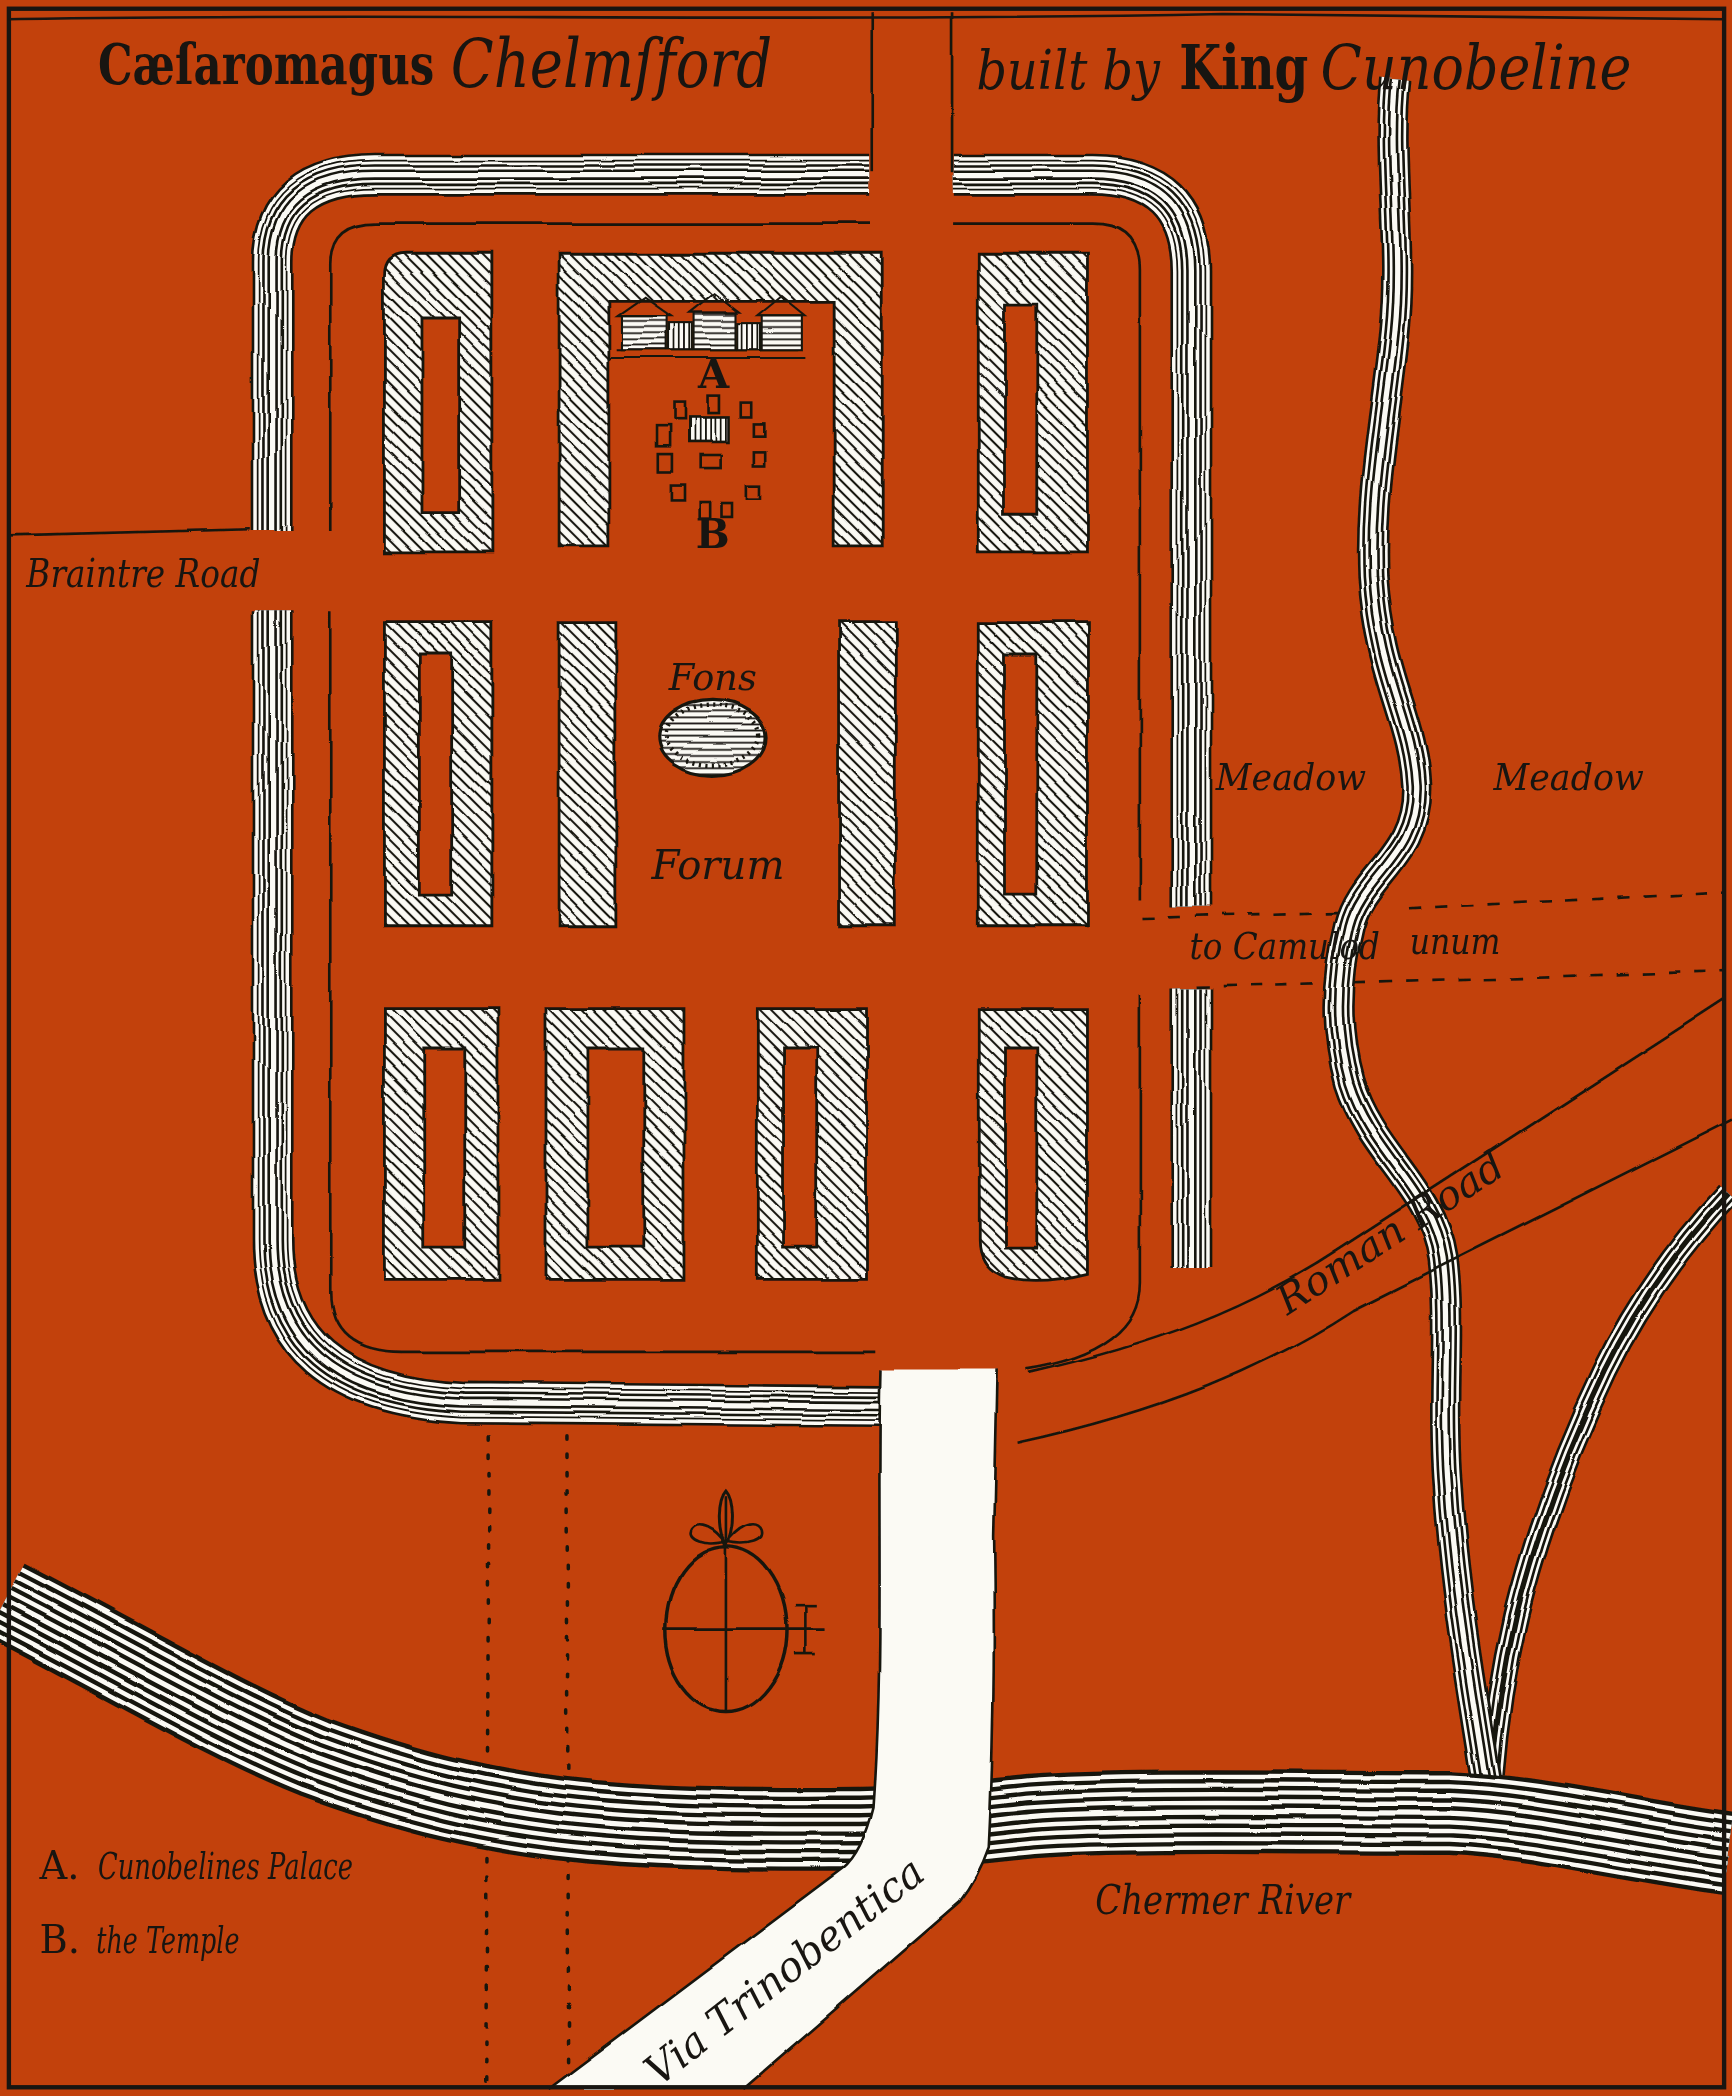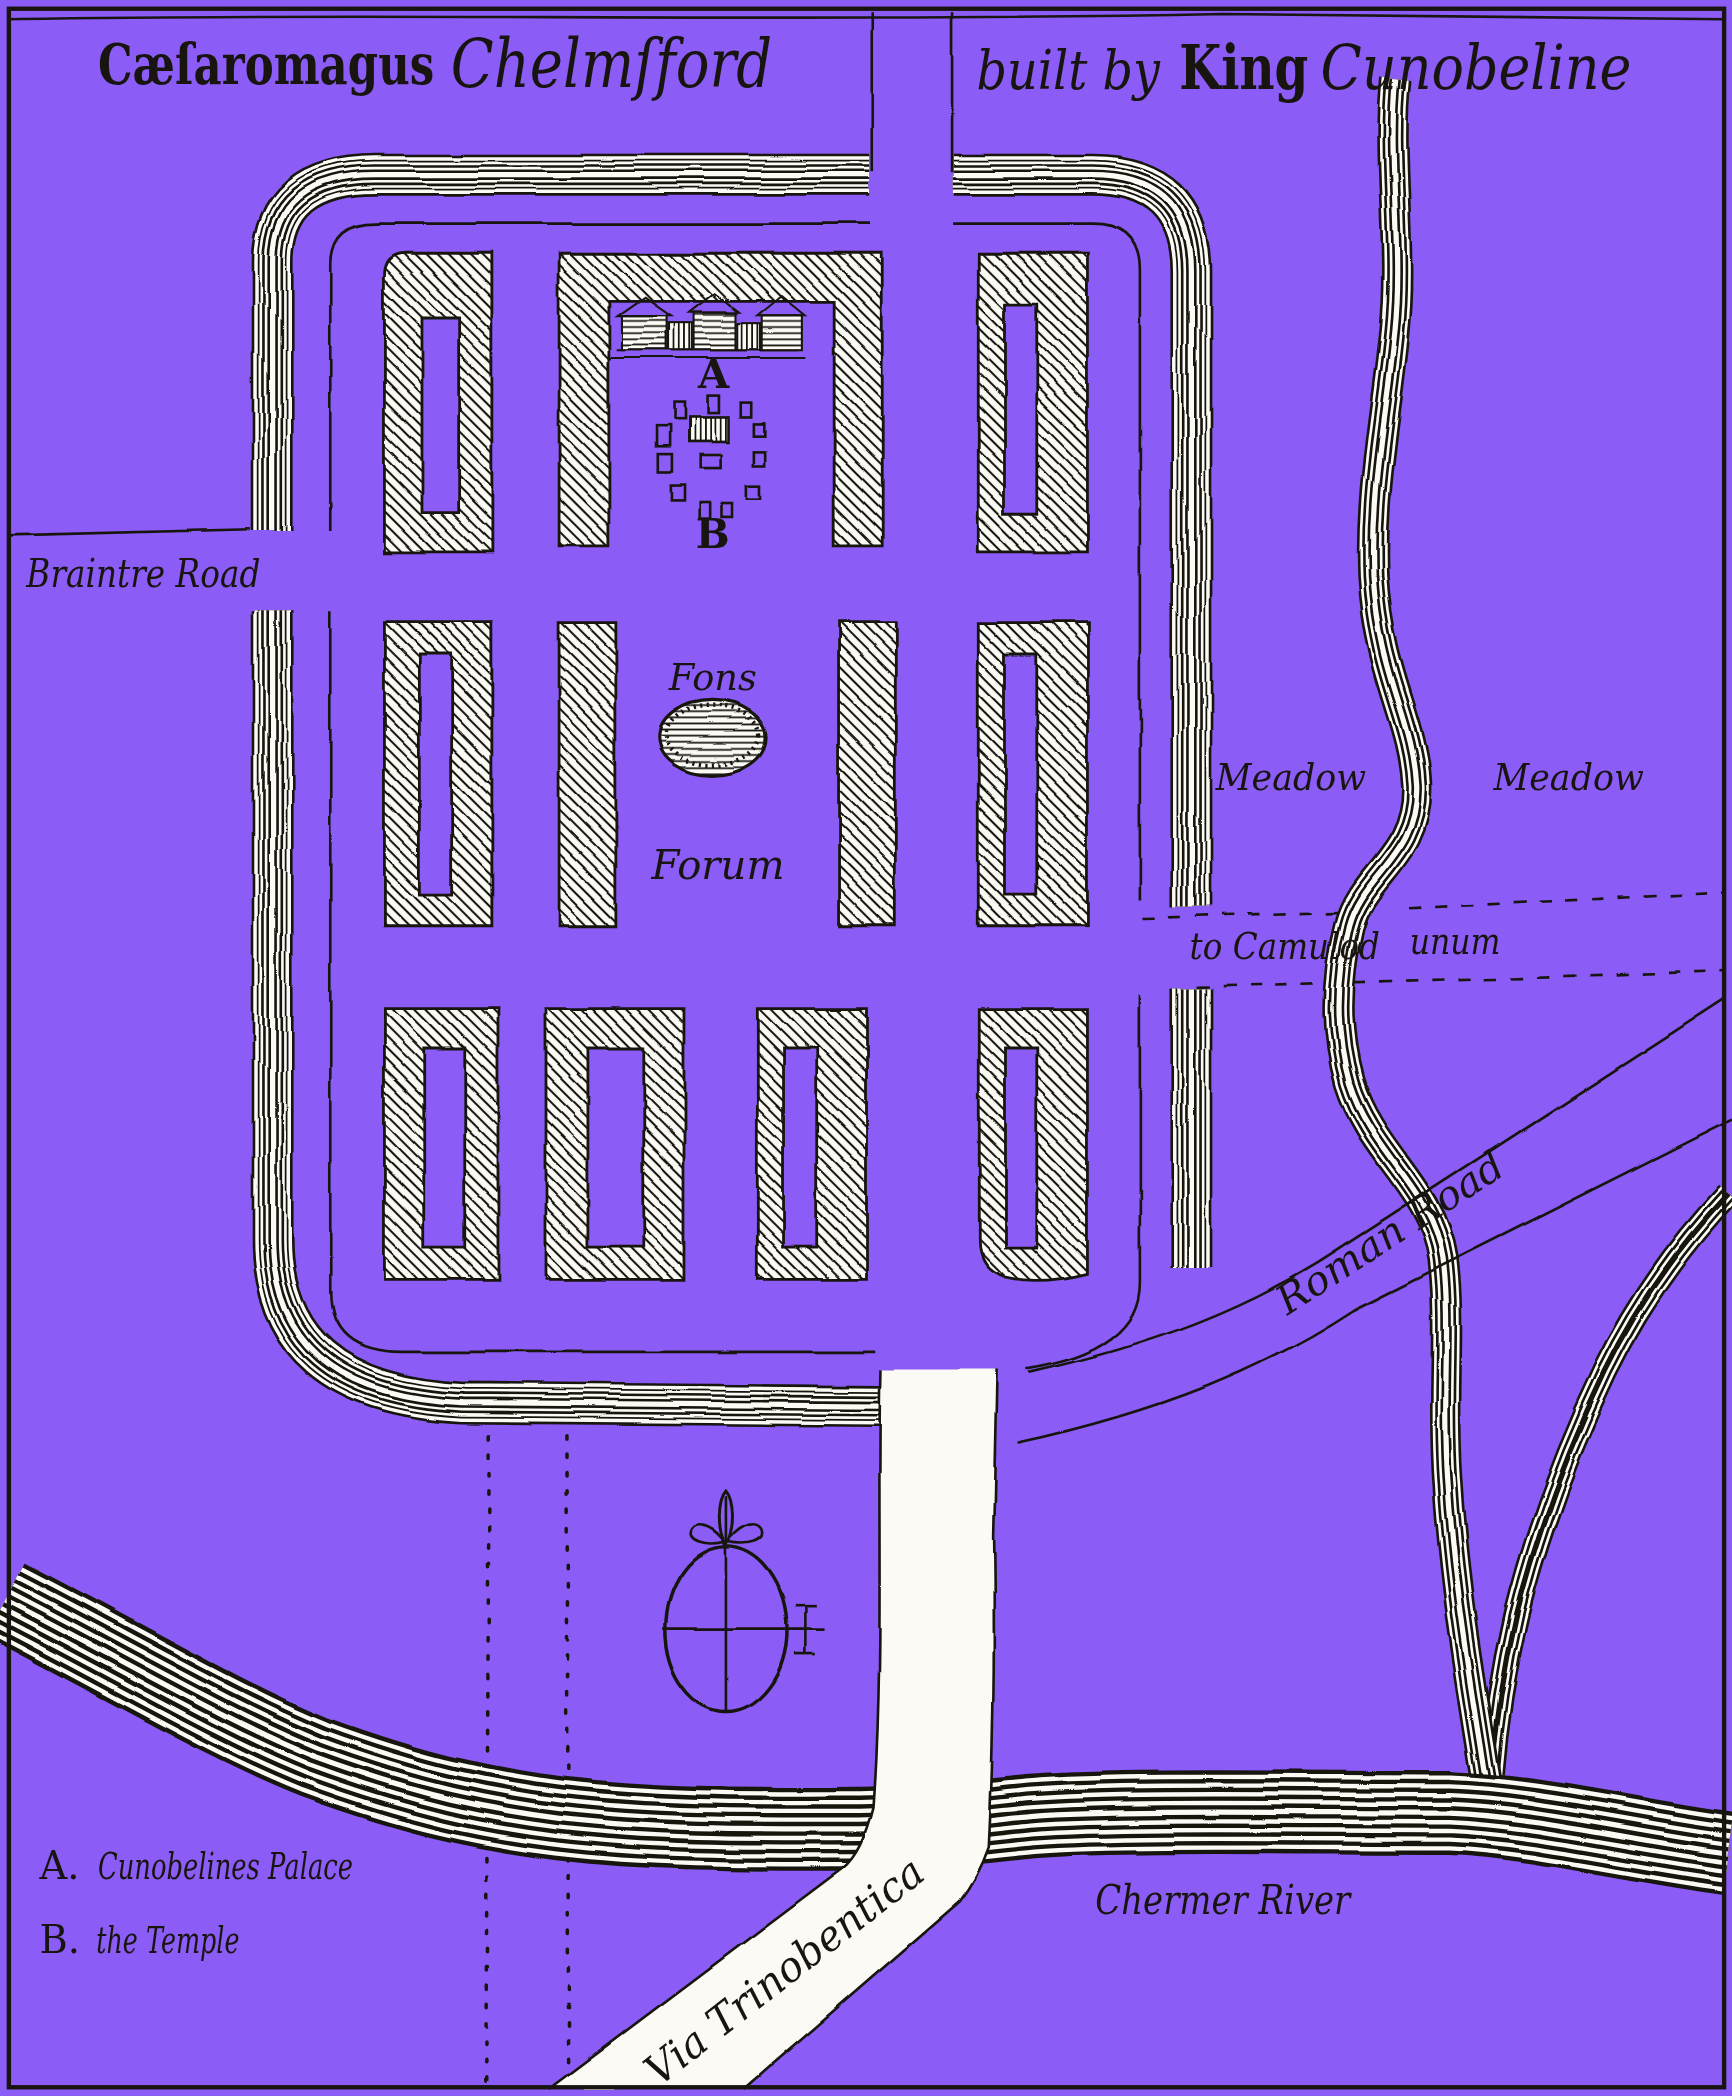--- a/index.html
+++ b/index.html
@@ -1,16 +1,16 @@
 <!DOCTYPE html>
 <html style="font-size:14px"><head>
 <meta charset="utf-8">
 <style>
   html,body{margin:0;padding:0;background:#e8e6e0;}
-  #stage{position:relative;width:1733px;height:2096px;background:#8b5cf6;overflow:hidden;
+  #stage{position:relative;width:1733px;height:2096px;background:#c2410c;overflow:hidden;
          font-family:"DejaVu Serif", serif;}
   svg{position:absolute;inset:0;display:block;}
   
   .k{stroke:#181511;fill:none;stroke-linecap:butt;}
   .p{stroke:#fbfaf4;fill:none;stroke-linecap:butt;}
   .r96{stroke-width:96}.r86{stroke-width:86}.r76{stroke-width:76}.r66{stroke-width:66}
   .r56{stroke-width:56}.r46{stroke-width:46}.r36{stroke-width:36}.r26{stroke-width:26}
   .r16{stroke-width:16}.r6{stroke-width:6}
   .r48{stroke-width:48}.r42{stroke-width:42}.r34{stroke-width:34}.r30{stroke-width:30}
   .r24{stroke-width:24}.r18{stroke-width:18}.r12{stroke-width:12}

